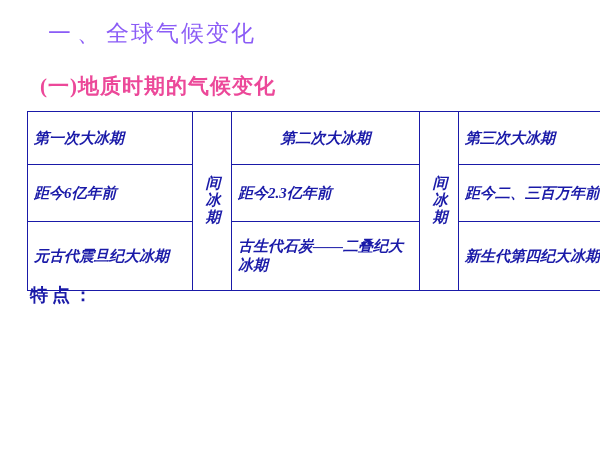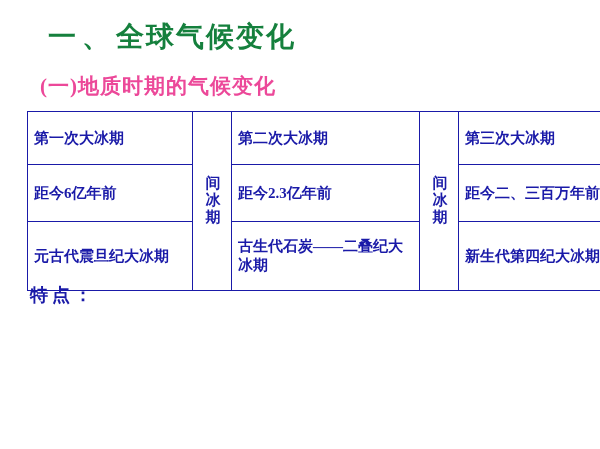--- a/index.html
+++ b/index.html
@@ -18,23 +18,23 @@
     position: relative;
     width: 600px;
     height: 449px;
     box-sizing: border-box;
     padding: 0;
   }
   .title {
     position: absolute;
     left: 48px;
     top: 18px;
-    font-size: 28px;
-    font-weight: bold;
-    color: #15803d;
+    font-size: 23px;
+    font-weight: normal;
+    color: #8b5cf6;
     letter-spacing: 2px;
     white-space: nowrap;
   }
   .title .num {
     letter-spacing: 6px;
   }
   .subtitle {
     position: absolute;
     left: 40px;
     top: 72px;
@@ -55,37 +55,38 @@
   }
   .ice-table td {
     border: 1.5px solid #1a1aa8;
     padding: 3px 6px;
     color: #1a1aa8;
     font-size: 15px;
     font-weight: bold;
     font-family: "Liberation Serif", "DejaVu Serif", serif;
     vertical-align: middle;
     line-height: 1.25;
+    font-style: italic;
   }
   td.spacer {
     width: 34px;
     text-align: center;
     padding: 2px;
   }
   td.spacer .vert {
     display: inline-block;
     width: 17px;
     line-height: 1.15;
     word-break: break-all;
     font-size: 15px;
     font-weight: bold;
     text-align: right;
   }
   .col-a { width: 152px; }
-  .col-b { width: 175px; }
+  .col-b { width: 175px; text-align: center; }
   .col-c { width: 150px; }
   .row-h { height: 46px; }
   .row-m { height: 50px; }
   .row-l { height: 62px; }
   .features {
     position: absolute;
     left: 30px;
     top: 283px;
     width: 560px;
     color: #1a1aa8;

